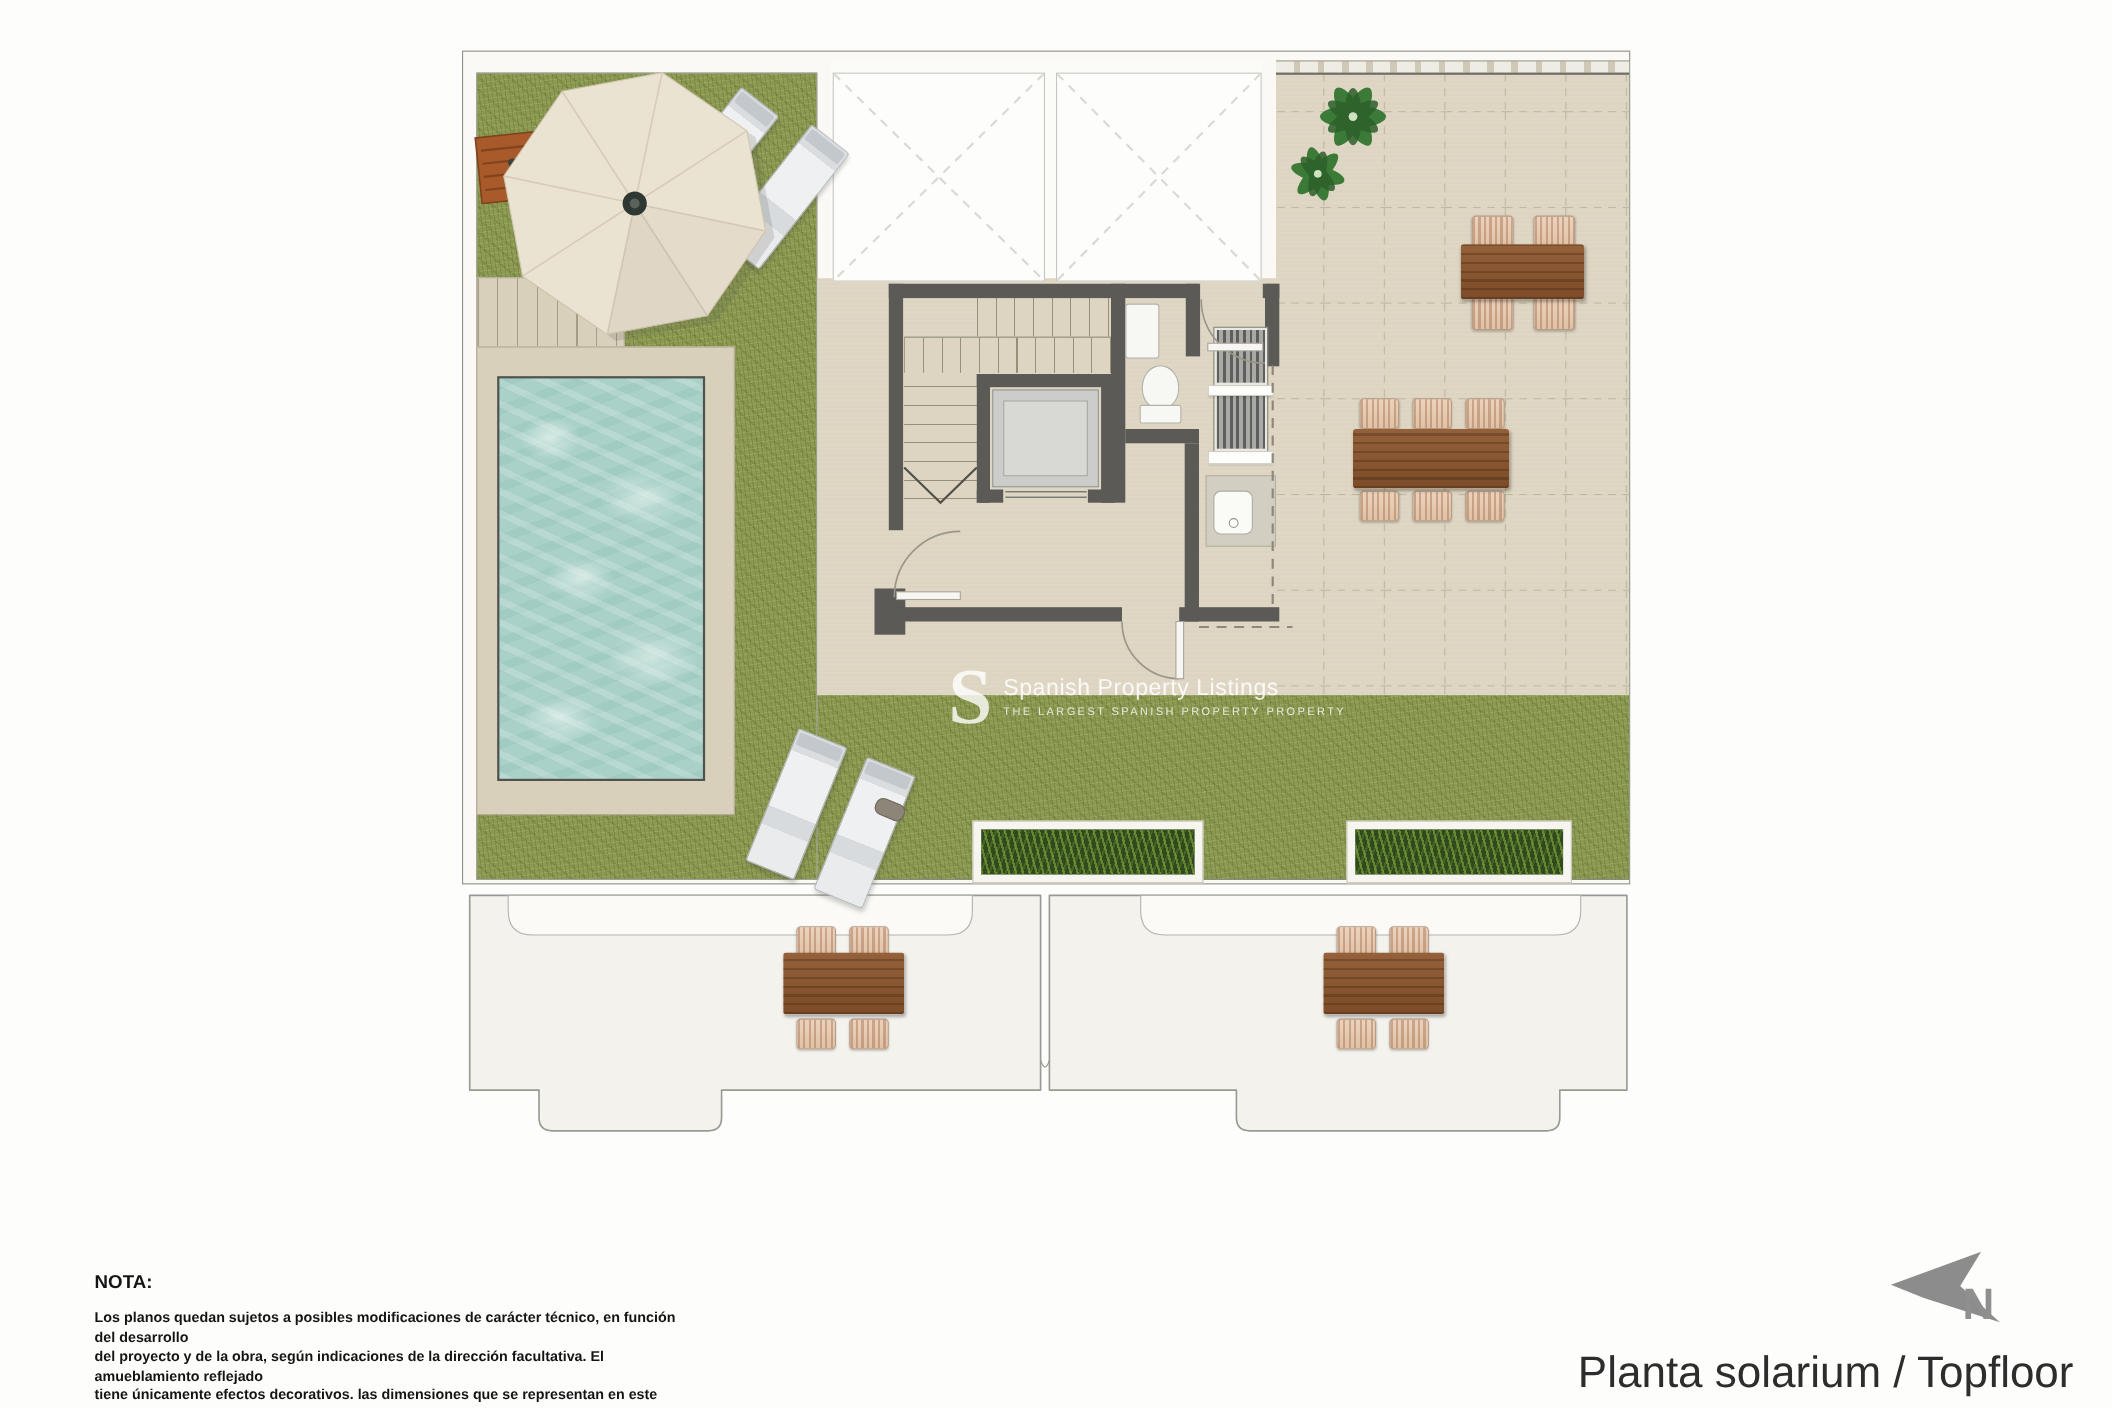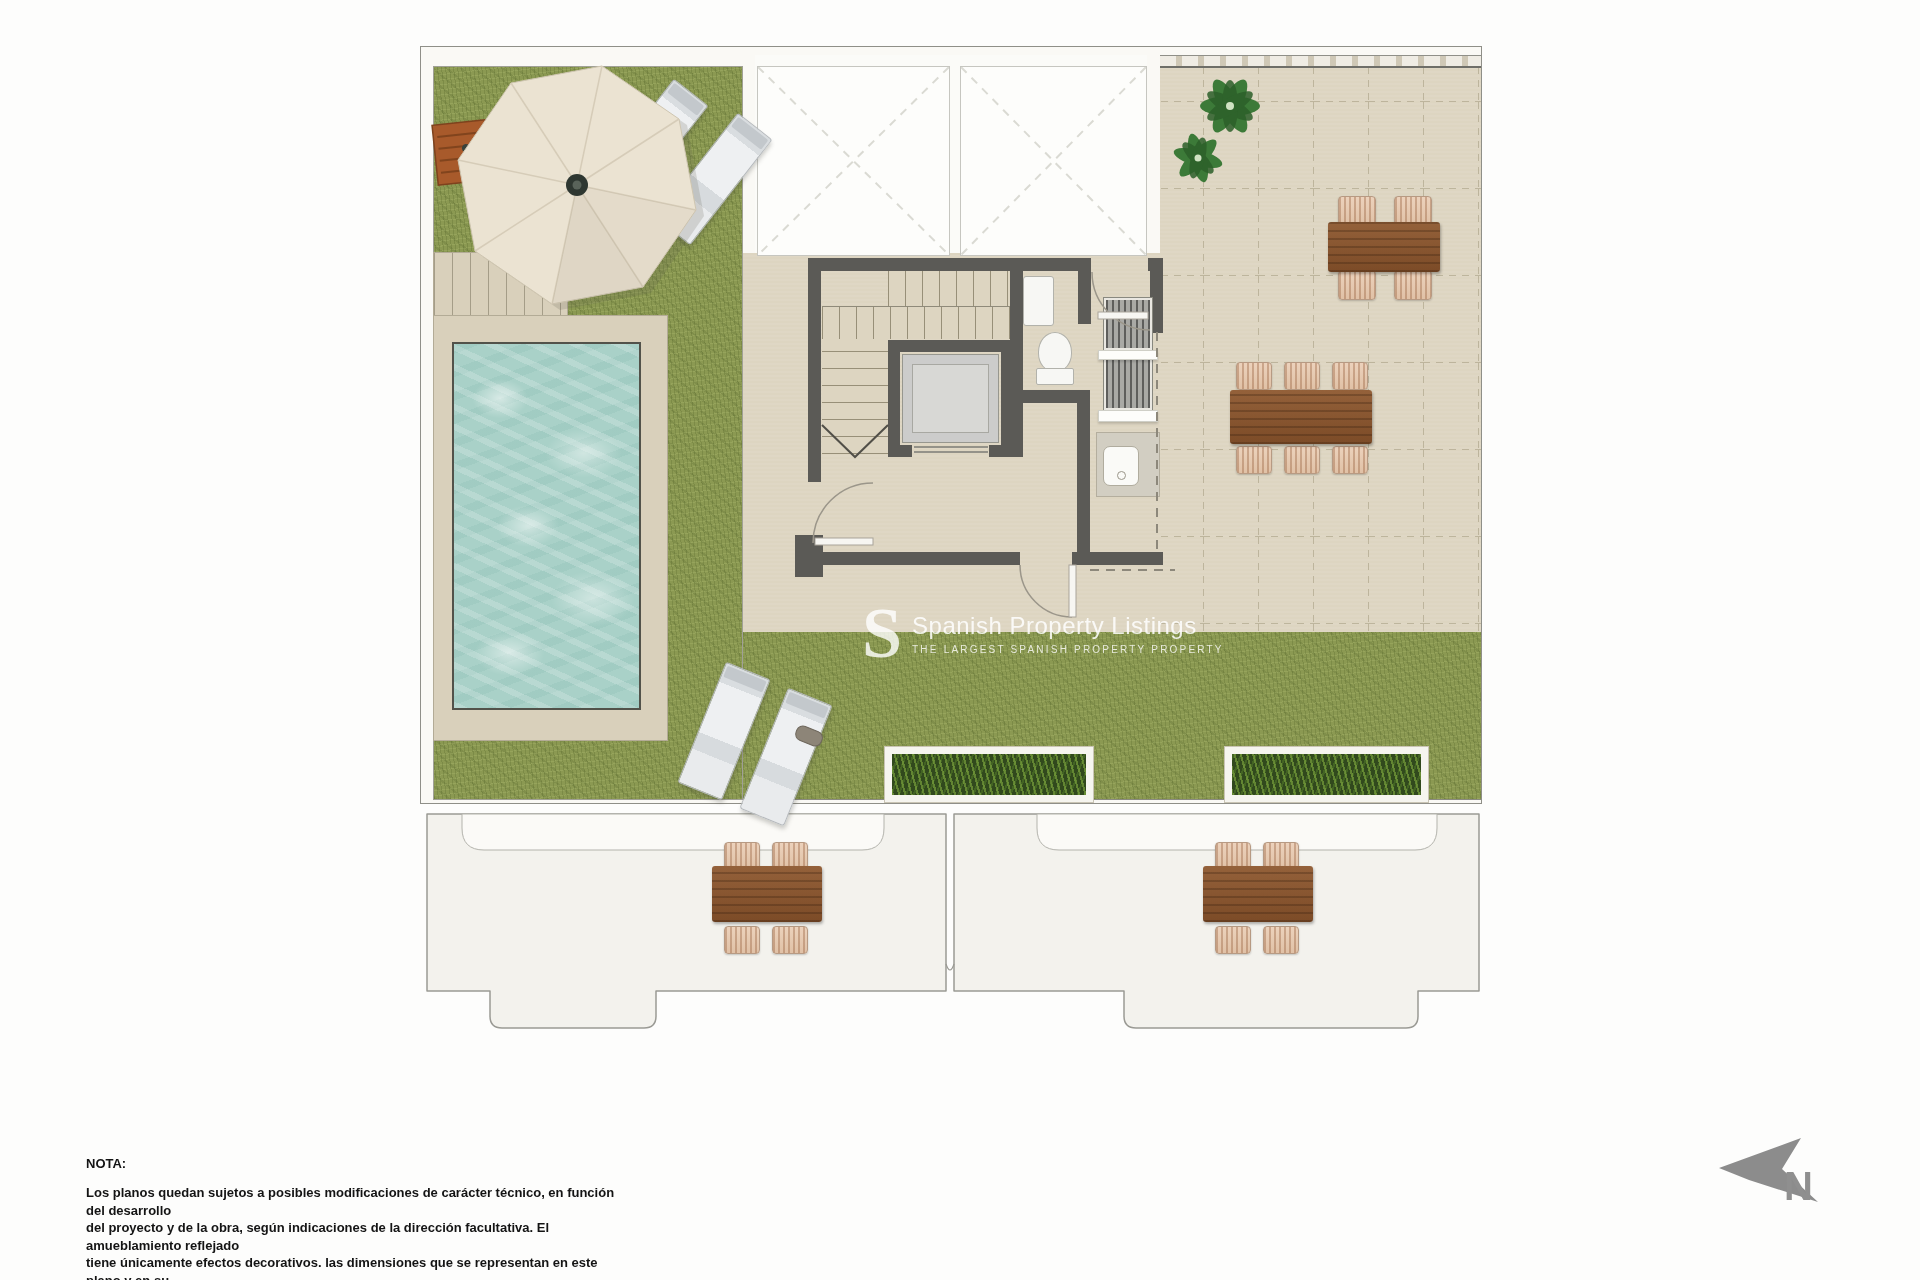--- a/index.html
+++ b/index.html
@@ -68,26 +68,26 @@
   .sink{background:#fafaf7;border:1px solid #b0ac9e;border-radius:7px;box-sizing:border-box;z-index:6;}
   .sink::after{content:"";position:absolute;left:13px;top:24px;width:7px;height:7px;border-radius:50%;border:1px solid #9a968a;}
 
   
   .tb{background-image:repeating-linear-gradient(0deg, rgba(50,28,12,.28) 0 2px, transparent 2px 8px),linear-gradient(180deg,#94613a,#7c4b27);border-radius:3px;box-shadow:1px 2px 3px rgba(0,0,0,.3);z-index:6;}
   .ch{width:34px;height:26px;background-image:repeating-linear-gradient(90deg, rgba(150,95,60,.38) 0 2px, transparent 2px 5px),linear-gradient(180deg,#ecd2bc,#e0c1a6);border:1px solid #b79a83;border-radius:4px;box-shadow:0 1px 2px rgba(0,0,0,.2);z-index:5;}
 
   
   .wm{left:862px;top:604px;z-index:8;display:flex;align-items:center;gap:10px;color:rgba(255,255,255,.82);}
   .wm-s{font-family:"Liberation Serif",serif;font-size:72px;line-height:58px;font-weight:bold;color:rgba(255,255,255,.8);}
-  .wm-t1{font-size:24px;letter-spacing:.5px;color:rgba(255,255,255,.85);}
+  .wm-t1{font-size:21px;letter-spacing:.5px;color:rgba(255,255,255,.85);}
   .wm-t2{font-size:10px;letter-spacing:2.2px;margin-top:4px;color:rgba(255,255,255,.8);}
 
   
   .nota{left:86px;top:1156px;width:548px;color:#141414;z-index:9;}
-  .nota h5{margin:0 0 13px 0;font-size:13px;font-weight:bold;}
+  .nota h5{margin:0 0 13px 0;font-size:17px;font-weight:bold;}
   .nota p{margin:0;font-size:13px;font-weight:bold;line-height:17.6px;white-space:pre-line;}
   .title{left:1380px;top:1226px;width:505px;text-align:right;font-size:40px;color:#2d2d2d;z-index:9;}
   .north-n{left:1784px;top:1164px;font-size:40px;font-weight:bold;color:#8f8f8f;z-index:9;}
 
   svg{display:block;}
 </style>
 </head>
 <body>
 
 <div class="canvas">
@@ -291,14 +291,15 @@
 leyenda son aproximadas; las definitivas serán las que resulten de la ejecución de la obra. Se hace
 entrega de la obra solo con el mobilialio y electrodomésticos que consten en la memoria de calidades.
 El mobiliario de la cocina y la disposición de los sanliarios puede sufrir ligeras variaciones en función
 del montaje definitivo.</p>
   </div>
 
   <svg class="abs" style="left:1705px;top:1128px;z-index:9;" width="140" height="90">
     <path d="M14,40 L96,10 L77,41 L113,74 L44,52 Z" fill="#8c8c8c"></path>
   </svg>
   <span class="abs north-n">N</span>
+  <div class="abs title">Planta solarium / Topfloor</div>
 
 </div>
 
 </body></html>

